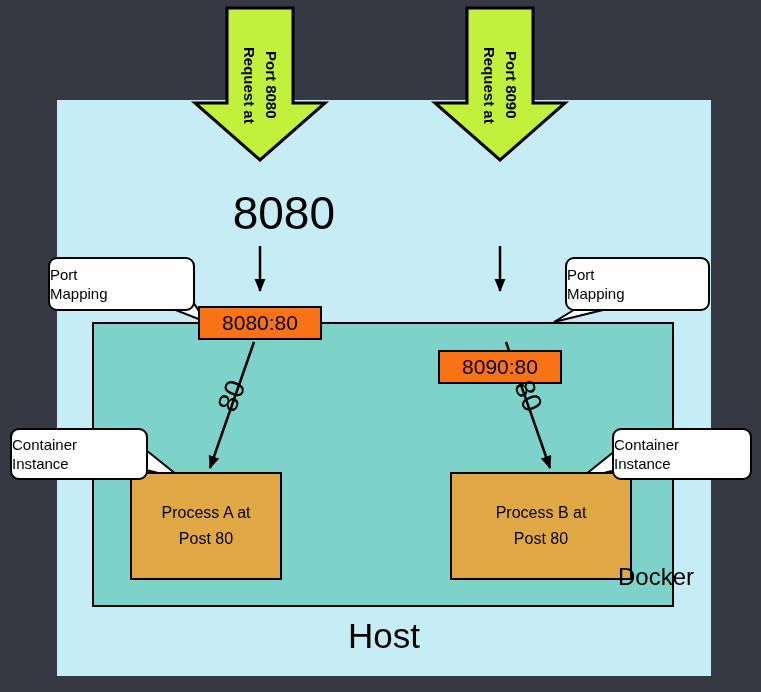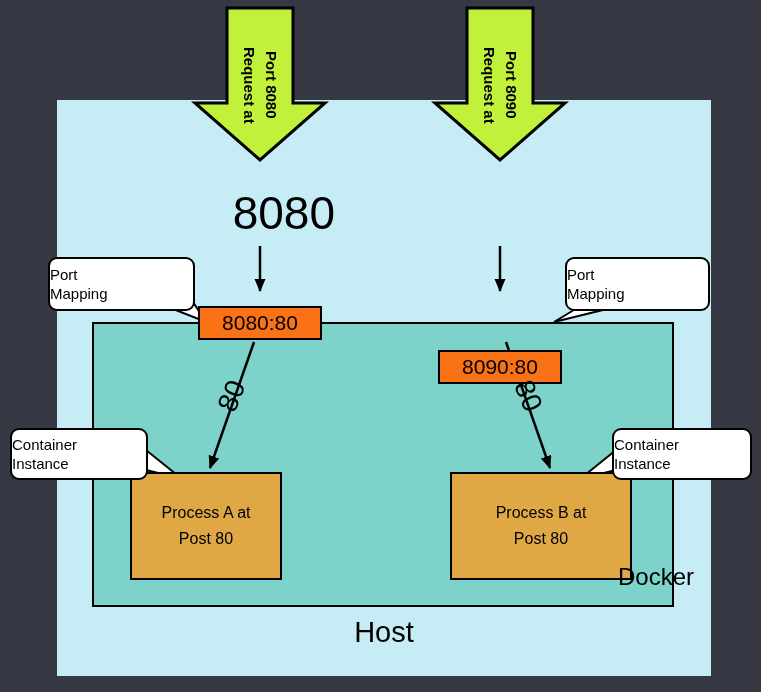--- a/index.html
+++ b/index.html
@@ -32,21 +32,21 @@
   .proc-box-left { left:130px; width:152px; }
   .proc-box-right { left:450px; width:182px; }
 
   .bubble { position:absolute; background:#fff; border:2.5px solid #000; border-radius:9px; display:flex; flex-direction:column; align-items:flex-start; justify-content:center; font-size:15px; line-height:1.3; z-index:3; }
   .bubble-pm-left { left:48px; top:257px; width:147px; height:54px; }
   .bubble-pm-right { left:565px; top:257px; width:145px; height:54px; }
   .bubble-ci-left { left:10px; top:428px; width:138px; height:52px; }
   .bubble-ci-right { left:612px; top:428px; width:140px; height:52px; }
 
   .docker-label { position:absolute; left:92px; top:563px; width:582px; text-align:right; font-size:24px; z-index:2;margin-left:20px; }
-  .host-label { position:absolute; left:57px; top:616px; width:654px; text-align:center; font-size:29px; z-index:2; }
+  .host-label { position:absolute; left:57px; top:616px; width:654px; text-align:center; font-size:35px; z-index:2; }
 </style>
 </head>
 <body>
 
 <div class="canvas">
 
   <div class="host-box"></div>
   <div class="docker-box"></div>
 
   <svg class="overlay" width="761" height="692" viewBox="0 0 761 692">

